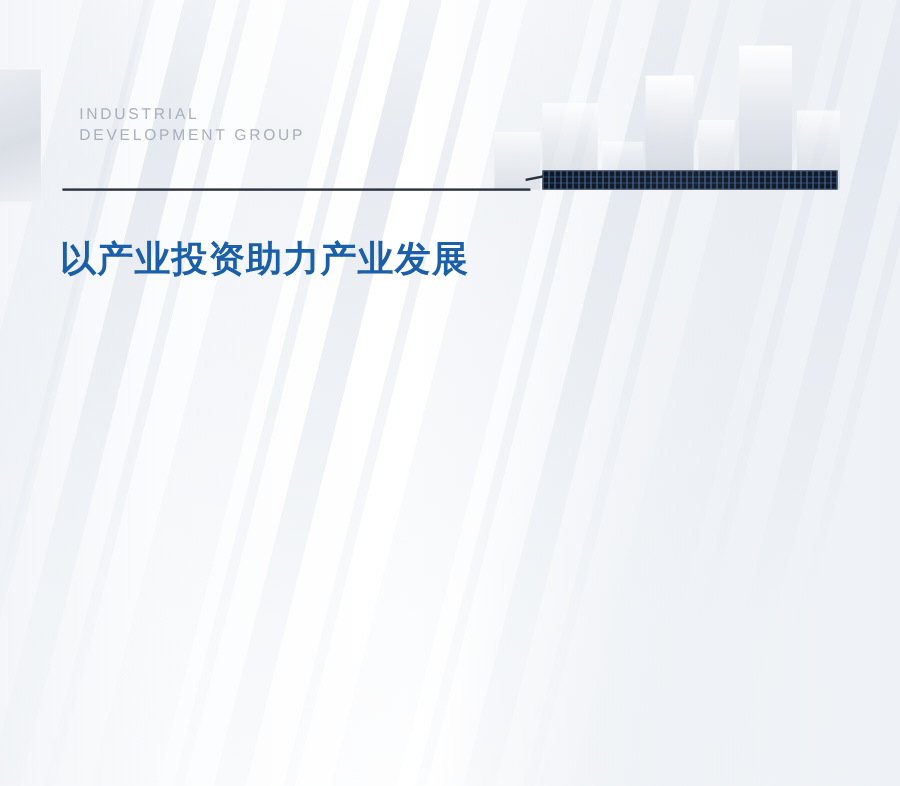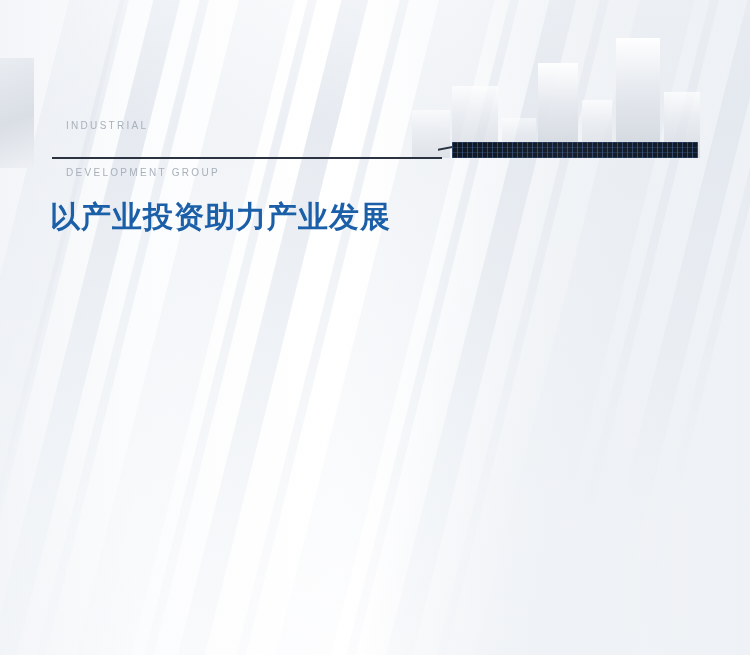--- a/index.html
+++ b/index.html
@@ -82,25 +82,24 @@
     letter-spacing: 3px;
     color: #1d2430;
     line-height: 1;
   }
   .title-en {
     margin-left: 14px;
     margin-bottom: 2px;
     line-height: 1.35;
   }
   .title-en div {
-    font-size: 10px;
+    font-size: 13px;
     letter-spacing: 2.3px;
     color: #a8b0bb;
     font-weight: 400;
-    margin-top: 33px;
   }
 
   
   .rule-left {
     position: absolute;
     left: 52px;
     top: 157px;
     width: 390px;
     height: 2px;
     background: #2b3340;

